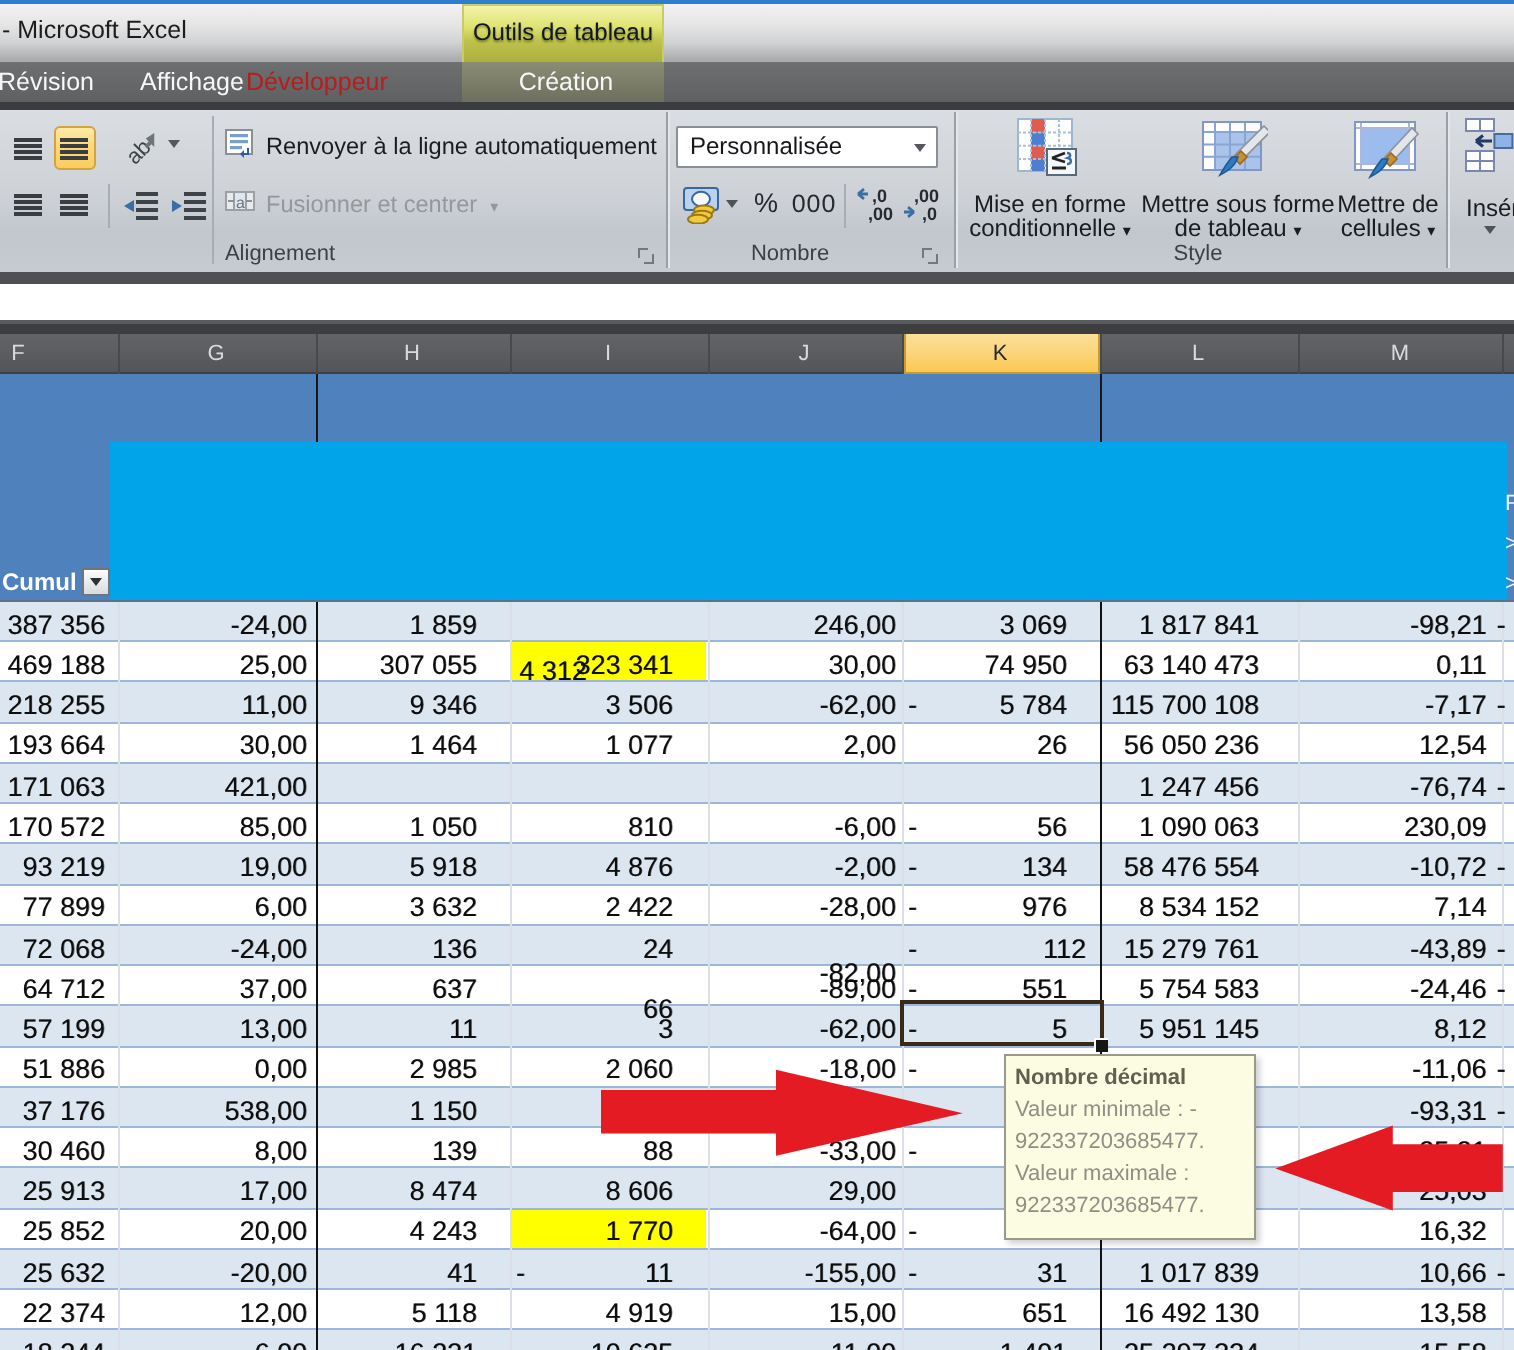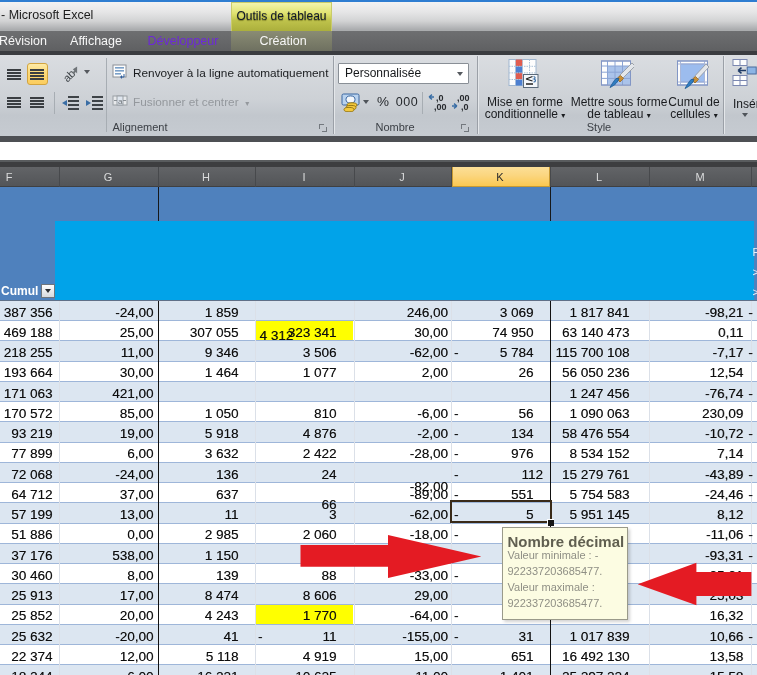--- a/index.html
+++ b/index.html
@@ -11,21 +11,21 @@
 
 <div class="abs" style="left:0;top:0;width:757px;height:31px;background:linear-gradient(180deg,#f2f2f3 6%,#e6e6e7 38%,#d2d3d4 68%,#aaacae 96%);"></div>
 <div class="abs" style="left:0;top:0;width:757px;height:1.8px;background:#2e7dd1;"></div>
 <div class="abs" style="left:1px;top:2px;height:27px;line-height:27px;font-size:12.5px;color:#1c1c1c;">- Microsoft Excel</div>
 <div class="abs" style="left:231px;top:2px;width:101px;height:29px;background:linear-gradient(180deg,#f2f4ad 0%,#dfe26e 38%,#bfc34c 62%,#abaf3c 100%);border:1px solid #c9cb6a;border-bottom:none;box-sizing:border-box;"></div>
 <div class="abs" style="left:231px;top:2px;width:101px;height:28px;line-height:28px;text-align:center;font-size:12px;color:#0f172a;text-shadow:0 1px 1px rgba(60,60,0,.5);">Outils de tableau</div>
 <div class="abs" style="left:0;top:31px;width:757px;height:20px;background:linear-gradient(180deg,#6e6f71,#601616 200%);background:linear-gradient(180deg,#6e6f71,#5f6062);"></div>
 <div class="abs" style="left:231px;top:31px;width:101px;height:20px;background:linear-gradient(180deg,#8a8c74,#6e7060);"></div>
 <div class="abs" style="left:-37px;top:31px;width:120px;height:20px;line-height:20px;text-align:center;font-size:12.5px;color:#f7f7f7;">Révision</div>
 <div class="abs" style="left:36px;top:31px;width:120px;height:20px;line-height:20px;text-align:center;font-size:12.5px;color:#f7f7f7;">Affichage</div>
-<div class="abs" style="left:123px;top:31px;width:120px;height:20px;line-height:20px;text-align:center;font-size:12.5px;color:#6d28d9;">Développeur</div>
+<div class="abs" style="left:123px;top:31px;width:120px;height:20px;line-height:20px;font-size:12.5px;color:#b91c1c;">Développeur</div>
 <div class="abs" style="left:223px;top:31px;width:120px;height:20px;line-height:20px;text-align:center;font-size:12.5px;color:#f7f7f7;">Création</div>
 <div class="abs" style="left:0;top:51px;width:757px;height:4px;background:#3a3c40;"></div>
 <div class="abs" style="left:0;top:55px;width:757px;height:81px;background:linear-gradient(180deg,#dadde1 0%,#cdd1d6 55%,#c2c7cd 75%,#c6cbd1 100%);"></div>
 <div class="abs" style="left:0;top:136px;width:757px;height:6px;background:#4e5054;"></div>
 <div class="abs" style="left:333px;top:56px;width:1px;height:78px;background:#9ba0a7;"></div>
 <div class="abs" style="left:334px;top:56px;width:1px;height:78px;background:#e4e7ea;"></div>
 <div class="abs" style="left:477px;top:56px;width:1px;height:78px;background:#9ba0a7;"></div>
 <div class="abs" style="left:478px;top:56px;width:1px;height:78px;background:#e4e7ea;"></div>
 <div class="abs" style="left:723px;top:56px;width:1px;height:78px;background:#9ba0a7;"></div>
 <div class="abs" style="left:724px;top:56px;width:1px;height:78px;background:#e4e7ea;"></div>
@@ -161,21 +161,21 @@
 <rect x="0.5" y="1" width="30" height="24" fill="#fdfdfd" stroke="#8296c5"></rect>
 <rect x="3.5" y="4" width="24" height="18" fill="#9cbcee" stroke="#7a98d4"></rect>
 <path d="M3.5 1 v24 M27.5 1 v24 M0.5 4 h30 M0.5 22 h30" stroke="#a9b7d9" stroke-width="1"></path>
 <rect x="0.5" y="1" width="30" height="24" fill="none" stroke="#8296c5"></rect>
 <g>
         <path d="M29 4 L32 7 L18 22 L15 19 Z" fill="#e3e6ea" stroke="#8d9399" stroke-width="0.8"></path>
 <path d="M18.5 16.5 L21.5 19.5 L18 23 L15 20 Z" fill="#c98f36" stroke="#9a6a1d" stroke-width="0.8"></path>
 <path d="M17 19.5 C15 25 11 27 8 28.5 C10 25 11 23 14 19.5 Z" fill="#2f7bc0" stroke="#1d5a94" stroke-width="0.8"></path>
       </g>
 </svg></div>
-<div class="abs" style="left:634px;top:94.5px;width:120px;text-align:center;font-size:12px;color:#1a1c1f;">Cumul de</div>
+<div class="abs" style="left:634px;top:94.5px;width:120px;text-align:center;font-size:12px;color:#1a1c1f;">Mettre de</div>
 <div class="abs" style="left:634px;top:106.5px;width:120px;text-align:center;font-size:12px;color:#1a1c1f;">cellules <span style="font-size:8px;">▾</span></div>
 <div class="abs" style="left:731px;top:57px;width:26px;height:30px;"><svg width="26" height="30">
 <rect x="2" y="2.5" width="14" height="6" fill="#fdfdfd" stroke="#7b87b0"></rect>
 <path d="M9 2.5 v6" stroke="#7b87b0"></path>
 <rect x="16.2" y="10" width="9" height="7" fill="#8cb4e4" stroke="#4a6a9c"></rect>
 <path d="M15 13.5 h-8 M7 13.5 l3.5 -2.8 M7 13.5 l3.5 2.8" stroke="#1f3b66" stroke-width="1.6" fill="none"></path>
 <rect x="2" y="18.5" width="14" height="10" fill="#fdfdfd" stroke="#7b87b0"></rect>
 <path d="M9 18.5 v10 M2 23.5 h14" stroke="#7b87b0"></path>
     </svg></div>
 <div class="abs" style="left:733px;top:96px;height:16px;line-height:16px;font-size:12px;color:#1a1c1f;">Insér</div>
@@ -404,17 +404,17 @@
 <div class="num" style="top:667.20px;right:223.50px;width:120px;text-align:right;">1 401</div>
 <div class="num" style="top:667.20px;right:127.50px;width:120px;text-align:right;">25 297 334</div>
 <div class="num" style="top:667.20px;right:13.70px;width:120px;text-align:right;">-15,58</div>
 <div class="num" style="top:667.20px;left:454px;">-</div>
 <div class="num" style="top:667.20px;left:748.3px;">-</div>
 <div class="abs" style="left:157.5px;top:300.90px;width:1.3px;height:374.10px;background:#111;"></div>
 <div class="abs" style="left:549.5px;top:300.90px;width:1.3px;height:374.10px;background:#111;"></div>
 <div class="abs" style="left:449.7px;top:500.4px;width:102.2px;height:22.6px;border:2.5px solid #392a18;box-sizing:border-box;"></div>
 <div class="abs" style="left:547px;top:519px;width:6px;height:6px;background:#161616;border-left:1px solid #fff;border-top:1px solid #fff;box-sizing:content-box;"></div>
 <div class="abs" style="left:501.7px;top:527.1px;width:125.9px;height:93.1px;background:#fcfce2;border:1px solid #9a9a8a;box-sizing:border-box;box-shadow:2px 2px 3px rgba(0,0,0,.18);"></div>
-<div class="abs" style="left:507.5px;top:532.5px;font-size:15px;font-weight:bold;color:#605f50;">Nombre décimal</div>
+<div class="abs" style="left:507.5px;top:532.5px;font-size:11px;font-weight:bold;color:#605f50;">Nombre décimal</div>
 <div class="abs" style="left:507.5px;top:546.5px;font-size:11px;line-height:16.1px;color:#8f8f85;">Valeur minimale : -<br>922337203685477.<br>Valeur maximale :<br>922337203685477.</div>
 <svg class="abs" style="left:0;top:0;width:757px;height:675px;pointer-events:none;" viewBox="0 0 757 675">
 <path d="M300.5 545 L388 545 L388 534.9 L481.4 556.6 L388 577.9 L388 566.8 L300.5 566.8 Z" fill="#e41b23"></path>
 <path d="M751.4 572.1 L696.4 572.1 L696.4 562.8 L637.7 584.3 L696.4 605.3 L696.4 596 L751.4 596 Z" fill="#e41b23"></path>
 </svg>
 </body></html>

